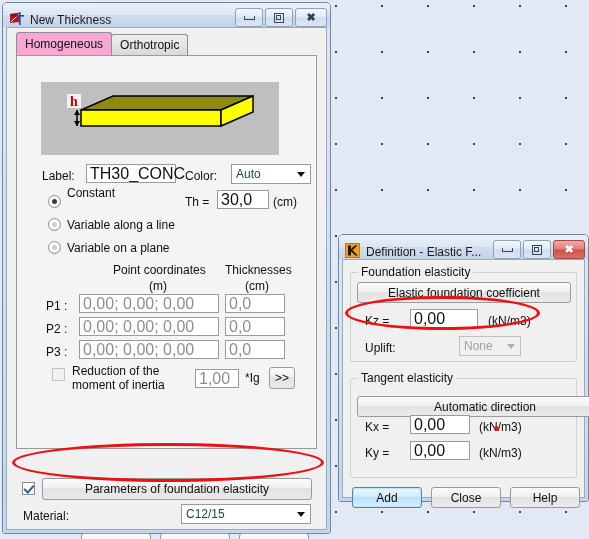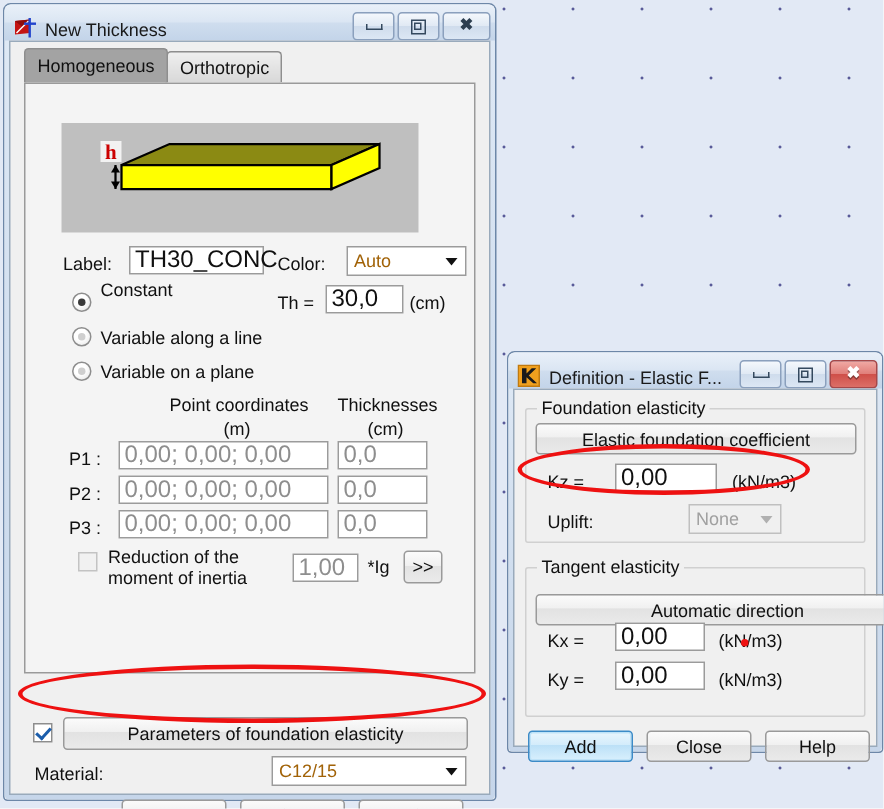--- a/index.html
+++ b/index.html
@@ -86,21 +86,21 @@
   .tabstrip { position: absolute; left: 9px; top: 6px; height: 21px; display: flex; align-items: flex-end; }
   .tab {
     height: 20px; padding: 0 8px; font-size: 12px; color: #111;
     display: flex; align-items: center;
     border: 1px solid #8e8e8e; border-bottom: none;
     border-radius: 3px 3px 0 0;
     background: linear-gradient(to bottom,#fdfdfd,#e6e6e6);
     position: relative;
   }
   .tab.active {
-    background: #a3a3a3;
+    background: #f9a8d4;
     z-index: 3;
     height: 22px;
     border-color: #8e8e8e;
   }
   .tab.inactive {
     background: linear-gradient(to bottom,#efefef,#d8d8d8);
     margin-left: -1px;
   }
   .tabpanel {
     position: absolute; left: 9px; right: 9px; top: 27px; bottom: 80px;
@@ -125,21 +125,21 @@
     display: flex; align-items: center;
     padding: 2px 3px;
     box-sizing: border-box;
     font-family: "Liberation Sans", sans-serif;
   }
   .txt.dim { color: #8e8e8e; }
   .combo {
     position: absolute;
     border: 1px solid #9b9b9b;
     background: #ffffff;
-    font-size: 12px; color: #a16207;
+    font-size: 12px; color: #14532d;
     display: flex; align-items: center;
     padding: 0 18px 0 4px;
     box-sizing: border-box;
   }
   .combo.disabled { background: #f0f0f0; color: #a0a0a0; border-color: #c0c0c0; }
   .combo .arrow {
     position: absolute; right: 5px; top: 50%; margin-top: -2px;
     width: 0; height: 0;
     border-left: 4px solid transparent;
     border-right: 4px solid transparent;

